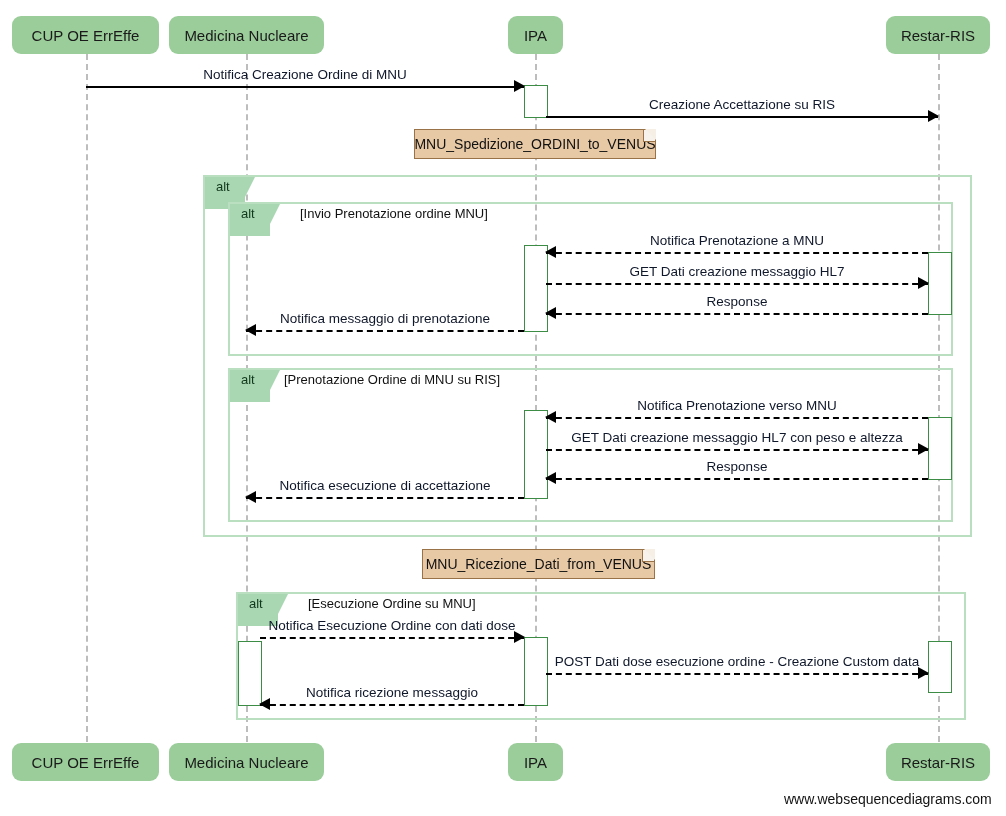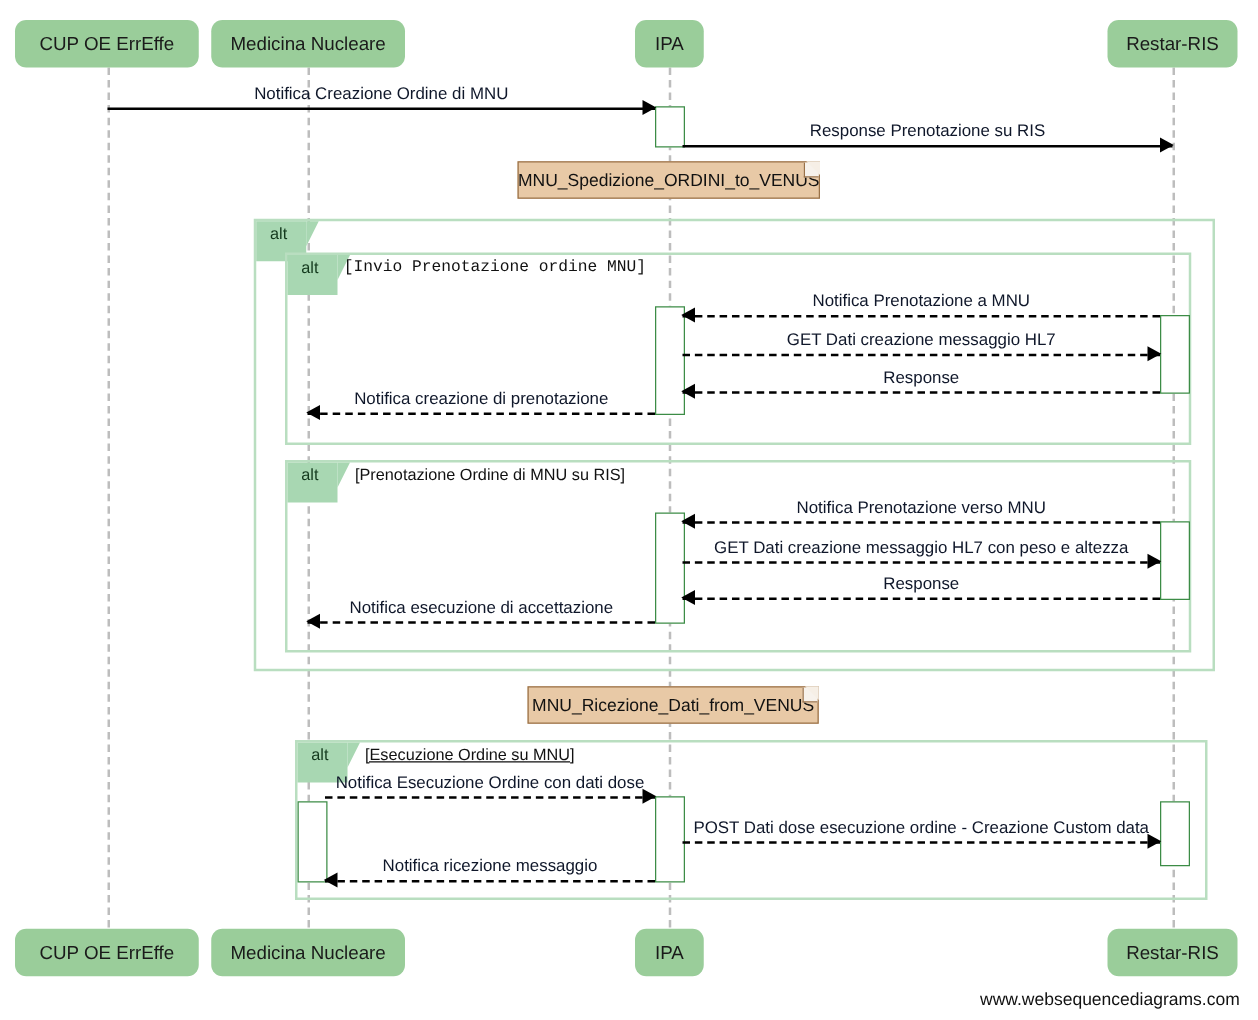--- a/index.html
+++ b/index.html
@@ -88,29 +88,29 @@
   </div>
   <div class="participant" style="left:886px;top:16px;width:104px;">
     <span>Restar-RIS</span>
   </div>
 
   <div class="frag" style="left:203px;top:175px;width:765px;height:358px;"></div>
   <div class="frag-label" style="left:205px;top:177px;width:40px;">alt</div>
 
   <div class="frag" style="left:228px;top:202px;width:721px;height:150px;"></div>
   <div class="frag-label" style="left:230px;top:204px;width:40px;">alt</div>
-  <div class="frag-cond" style="left:275px;top:206px;font-family:Liberation Mono, monospace;">[Invio Prenotazione ordine MNU]</div>
+  <div class="frag-cond" style="left:300px;top:206px;">[Invio Prenotazione ordine MNU]</div>
 
   <div class="frag" style="left:228px;top:368px;width:721px;height:150px;"></div>
   <div class="frag-label" style="left:230px;top:370px;width:40px;">alt</div>
   <div class="frag-cond" style="left:284px;top:372px;">[Prenotazione Ordine di MNU su RIS]</div>
 
   <div class="frag" style="left:236px;top:592px;width:726px;height:124px;"></div>
   <div class="frag-label" style="left:238px;top:594px;width:40px;">alt</div>
-  <div class="frag-cond" style="left:292px;top:596px;text-decoration:underline;">[Esecuzione Ordine su MNU]</div>
+  <div class="frag-cond" style="left:308px;top:596px;">[Esecuzione Ordine su MNU]</div>
 
   <div class="activation" style="left:524px;top:85px;width:22px;height:31px;"></div>
   <div class="activation" style="left:524px;top:245px;width:22px;height:85px;"></div>
   <div class="activation" style="left:928px;top:252px;width:22px;height:61px;"></div>
   <div class="activation" style="left:524px;top:410px;width:22px;height:87px;"></div>
   <div class="activation" style="left:928px;top:417px;width:22px;height:61px;"></div>
   <div class="activation" style="left:238px;top:641px;width:22px;height:63px;"></div>
   <div class="activation" style="left:524px;top:637px;width:22px;height:67px;"></div>
   <div class="activation" style="left:928px;top:641px;width:22px;height:50px;"></div>
 
@@ -125,21 +125,21 @@
 
   <div class="msg solid" style="left:86px;top:86px;width:438px;">
     <div class="line"></div>
     <div class="arrowR"></div>
     <div class="msg-label">Notifica Creazione Ordine di MNU</div>
   </div>
 
   <div class="msg solid" style="left:546px;top:116px;width:392px;">
     <div class="line"></div>
     <div class="arrowR"></div>
-    <div class="msg-label">Response Prenotazione su RIS</div>
+    <div class="msg-label">Creazione Accettazione su RIS</div>
   </div>
 
   <div class="msg dashed" style="left:546px;top:252px;width:382px;">
     <div class="line"></div>
     <div class="arrowL"></div>
     <div class="msg-label">Notifica Prenotazione a MNU</div>
   </div>
 
   <div class="msg dashed" style="left:546px;top:283px;width:382px;">
     <div class="line"></div>
@@ -149,21 +149,21 @@
 
   <div class="msg dashed" style="left:546px;top:313px;width:382px;">
     <div class="line"></div>
     <div class="arrowL"></div>
     <div class="msg-label">Response</div>
   </div>
 
   <div class="msg dashed" style="left:246px;top:330px;width:278px;">
     <div class="line"></div>
     <div class="arrowL"></div>
-    <div class="msg-label">Notifica creazione di prenotazione</div>
+    <div class="msg-label">Notifica messaggio di prenotazione</div>
   </div>
 
   <div class="msg dashed" style="left:546px;top:417px;width:382px;">
     <div class="line"></div>
     <div class="arrowL"></div>
     <div class="msg-label">Notifica Prenotazione verso MNU</div>
   </div>
 
   <div class="msg dashed" style="left:546px;top:449px;width:382px;">
     <div class="line"></div>

